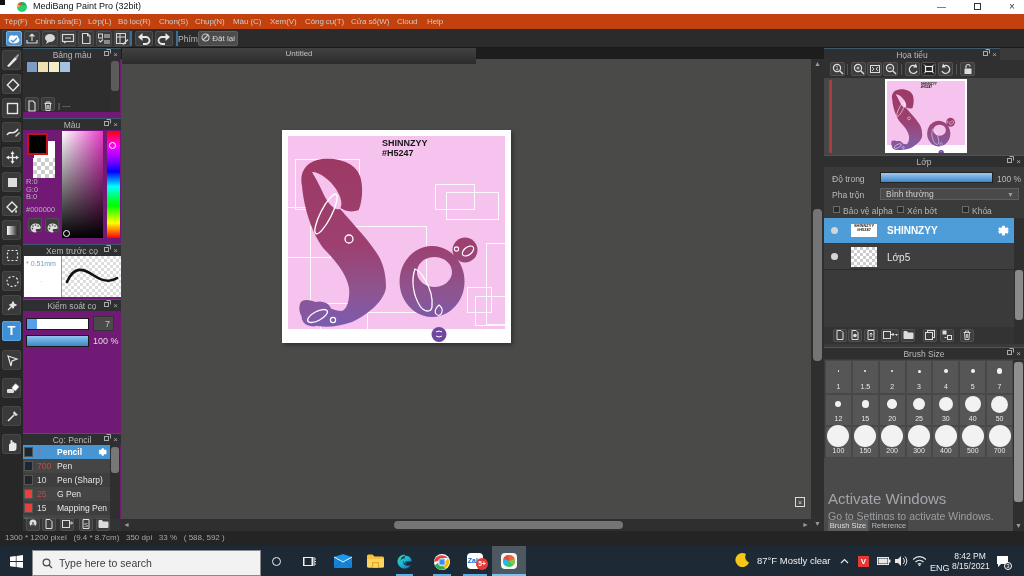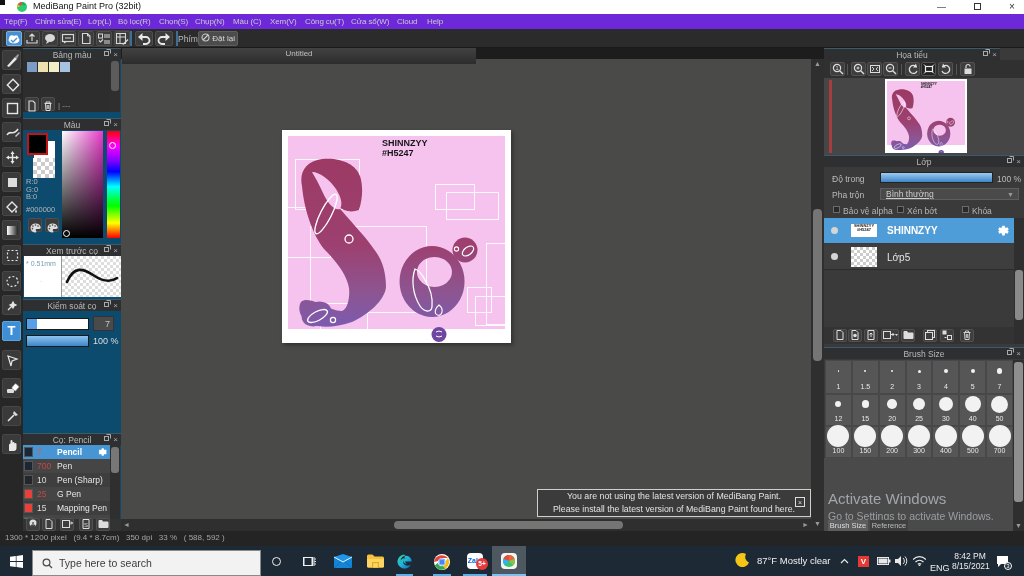--- a/index.html
+++ b/index.html
@@ -5,34 +5,34 @@
 * { margin:0; padding:0; box-sizing:border-box; }
 html,body { width:1024px; height:576px; overflow:hidden; }
 body { font-family:"Liberation Sans", sans-serif; position:relative; background:#4a4a48; }
 .abs { position:absolute; }
 
 #titlebar { left:0; top:0; width:1024px; height:14px; background:#fff; }
 #titlebar .tsq { left:0; top:0; width:5px; height:5px; background:#111; }
 #titlebar .ttext { left:33px; top:1px; font-size:9px; color:#111; }
 .winbtn { top:4px; color:#333; font-size:9px; line-height:7px; }
 
-#menubar { left:0; top:14px; width:1024px; height:15px; background:#6d28d9; }
+#menubar { left:0; top:14px; width:1024px; height:15px; background:#c2410c; }
 #menubar span { position:absolute; top:3px; font-size:8px; color:#c9c9c9; white-space:nowrap; letter-spacing:-0.1px; }
 
 #toolbar { left:0; top:29px; width:1024px; height:19px; background:#2b2b2b; border-bottom:1px solid #1a1a1a; }
 .tbtn { position:absolute; top:2px; width:16px; height:15px; background:#3c3c3c; border:1px solid #4e4e4e; border-radius:2px; color:#d8d8d8; font-size:9px; text-align:center; line-height:13px; }
 
 .phead { position:absolute; height:12px; background:#2e2f31; border-top:1px solid #3c5a6a; color:#b9b9b9; font-size:8.5px; text-align:center; line-height:12px; }
 .phx { position:absolute; right:3px; top:0; font-size:8px; color:#aaa; }
 
 #toolcol { left:0; top:48px; width:23px; height:483px; background:#272727; }
 .tool { position:absolute; left:2px; width:19px; height:20px; background:#3a3a3a; border:1px solid #474747; border-radius:2px; }
 .tool svg { position:absolute; left:2px; top:2px; }
 
-#leftpanels { left:23px; top:48px; width:98px; height:483px; background:#0c4a6e; }
+#leftpanels { left:23px; top:48px; width:98px; height:483px; background:#701a75; }
 .brow { position:absolute; left:0; width:87px; height:14px; }
 .bchip { position:absolute; left:1px; top:2px; width:9px; height:10px; border:1px solid #555; }
 .bnum { position:absolute; left:14px; top:2px; font-size:8.5px; }
 .bname { position:absolute; left:34px; top:2px; font-size:8.5px; color:#e8e8e8; }
 .pbtn { position:absolute; width:14px; height:13px; background:#3e3e3e; border:1px solid #505050; border-radius:2px; color:#ddd; font-size:8px; text-align:center; line-height:12px; }
 
 #canvasarea { left:121px; top:48px; width:703px; height:483px; background:#4a4a48; overflow:hidden; }
 #tabbar { left:0; top:0; width:703px; height:11px; background:#1d1d1d; }
 #tab1 { left:1px; top:0; width:354px; height:16px; background:linear-gradient(#424242,#2c2c2c); color:#c0c0c0; font-size:8px; text-align:center; line-height:11px; }
 .crect { position:absolute; border:1px solid rgba(255,255,255,0.9); }
@@ -404,21 +404,20 @@
       <circle cx="174.5" cy="119" r="2.1" fill="none" stroke="#fff" stroke-width="1.1"></circle>
       <path d="M 133,139 C 129,150 131,165 138,176 C 142,182 149,183 150,177 C 151,168 148,158 143,150 C 140,144 136,140 133,139 Z" fill="none" stroke="#fff" stroke-width="1.3"></path>
       <path d="M 157,175 q 4,3 3,7 q -1,4 -4.5,3 q -3,-1 -2,-5 q 1,-3 3.5,-5 Z" fill="none" stroke="#fff" stroke-width="1.1"></path>
       <circle cx="157" cy="204.5" r="7.5" fill="#6f46a0"></circle>
       <path d="M 154,202 q 3,-2 6,0 M 154,206 q 3,2 6,0" fill="none" stroke="#fff" stroke-width="1"></path>
       <text x="100" y="16" font-size="9" font-weight="bold" fill="#151515" font-family="Liberation Sans">SHINNZYY</text>
       <text x="100" y="26" font-size="9" font-weight="bold" fill="#151515" font-family="Liberation Sans">#H5247</text>
     </g>
   </svg>
 
-  <div class="abs" style="left:416px;top:441px;width:274px;height:28px;background:#3b3b3b;border:1px solid #cfcfcf;color:#e3e3e3;font-size:8.8px;text-align:center;line-height:13px;">You are not using the latest version of MediBang Paint.<br>Please install the latest version of MediBang Paint found here.</div>
   <div class="abs" style="left:674px;top:449px;width:10px;height:10px;border:1px solid #ddd;color:#ddd;font-size:7px;text-align:center;line-height:9px;">×</div>
 
   <div class="abs sbtrack" style="left:690px;top:11px;width:13px;height:472px;"></div>
   <div class="abs sbthumb" style="left:692px;top:161px;width:9px;height:152px;"></div>
   <div class="abs" style="left:693px;top:12px;color:#999;font-size:7px;">▲</div>
   <div class="abs" style="left:693px;top:472px;color:#999;font-size:7px;">▼</div>
   <div class="abs sbtrack" style="left:0;top:471px;width:690px;height:12px;"></div>
   <div class="abs sbthumb" style="left:273px;top:473px;width:229px;height:8px;"></div>
   <div class="abs" style="left:2px;top:473px;color:#999;font-size:7px;">◄</div>
   <div class="abs" style="left:681px;top:473px;color:#999;font-size:7px;">►</div>
@@ -479,21 +478,21 @@
   </div>
 
   <div class="phead" style="left:0;top:107px;width:200px;">Lớp<span class="phx"><svg width="7" height="7" viewBox="0 0 7 7" style="vertical-align:1px">
           <rect x="0.5" y="2.5" width="4" height="4" fill="none" stroke="#aaa"></rect>
           <path d="M2.5,0.5 h4 v4" fill="none" stroke="#aaa"></path>
         </svg> ×</span></div>
   <div class="abs" style="left:8px;top:126px;font-size:8.5px;color:#bbb;">Độ trong</div>
   <div class="abs" style="left:56px;top:124px;width:113px;height:11px;background:linear-gradient(#9dcbf0,#3d86c8);border:1px solid #222;"></div>
   <div class="abs" style="left:173px;top:126px;font-size:8.5px;color:#bbb;">100 %</div>
   <div class="abs" style="left:8px;top:142px;font-size:8.5px;color:#bbb;">Pha trộn</div>
-  <div class="abs" style="left:56px;top:140px;width:139px;height:12px;background:#4a4a4a;border:1px solid #5e5e5e;font-size:8.5px;color:#ccc;line-height:11px;padding-left:5px;text-decoration:underline;">Bình thường<span style="position:absolute;right:4px;top:0;color:#999;font-size:7px;">▼</span></div>
+  <div class="abs" style="left:56px;top:140px;width:139px;height:12px;background:#4a4a4a;border:1px solid #5e5e5e;font-size:8.5px;color:#ccc;line-height:11px;padding-left:5px;">Bình thường<span style="position:absolute;right:4px;top:0;color:#999;font-size:7px;">▼</span></div>
   <div class="cbx" style="left:9px;top:158px;"></div>
     <div class="abs cblab" style="left:19px;top:158px;">Bảo vệ alpha</div>
   <div class="cbx" style="left:73px;top:158px;"></div>
     <div class="abs cblab" style="left:83px;top:158px;">Xén bớt</div>
   <div class="cbx" style="left:138px;top:158px;"></div>
     <div class="abs cblab" style="left:148px;top:158px;">Khóa</div>
 
   <div class="abs" style="left:0;top:170px;width:200px;height:25px;background:#4e9cd8;">
     <div class="ldot" style="left:7px;top:9px;"></div>
     <div class="abs" style="left:27px;top:6px;width:26px;height:13px;background:#fff;color:#222;font-size:4px;line-height:4px;text-align:center;font-weight:bold;">SHINNZYY<br>#H5247</div>

